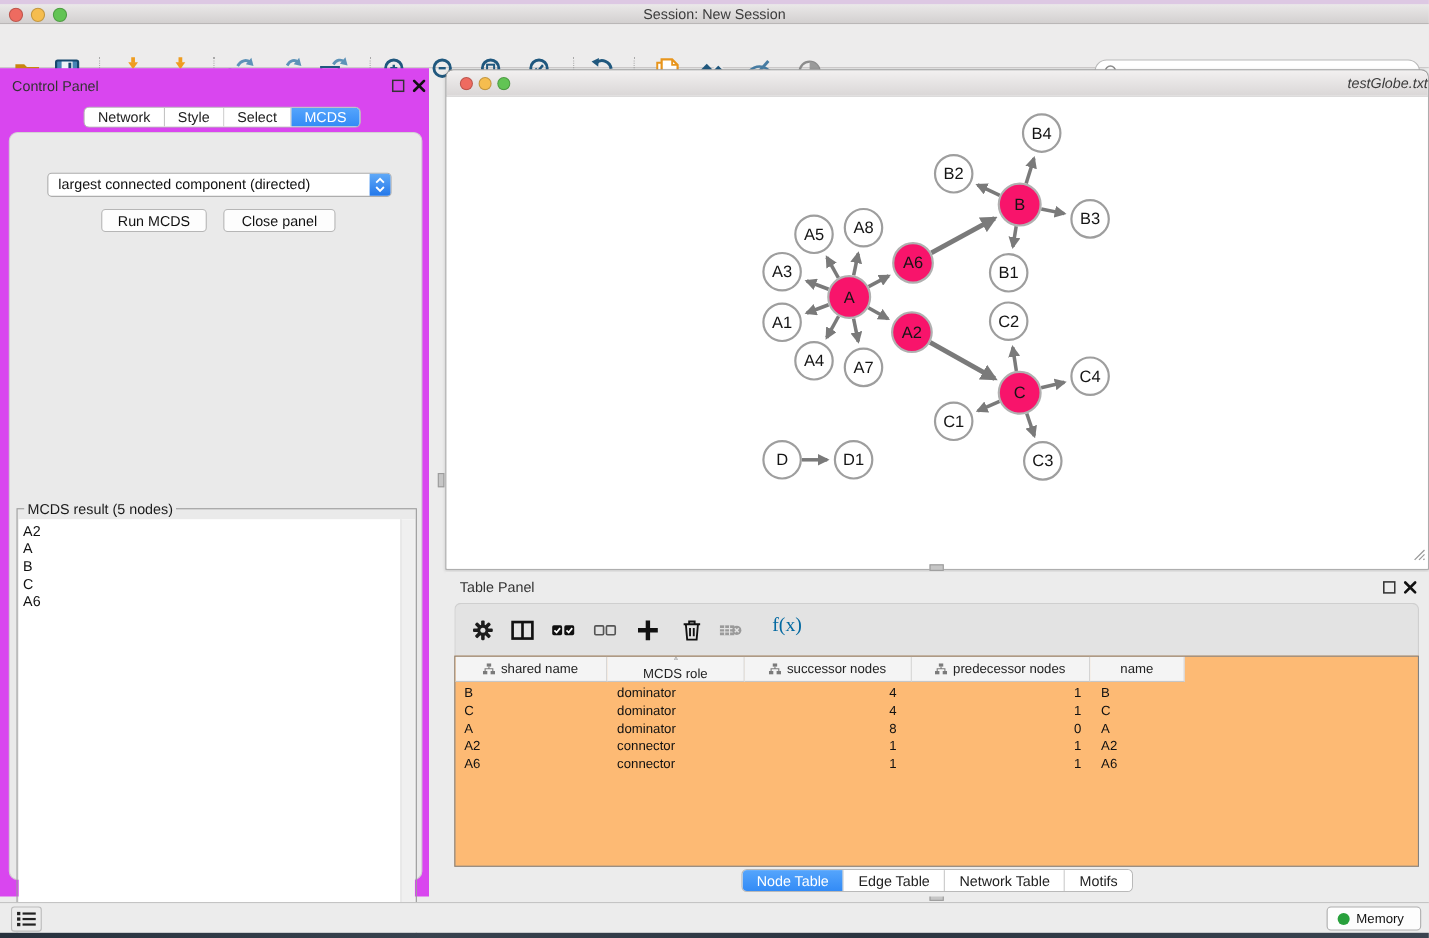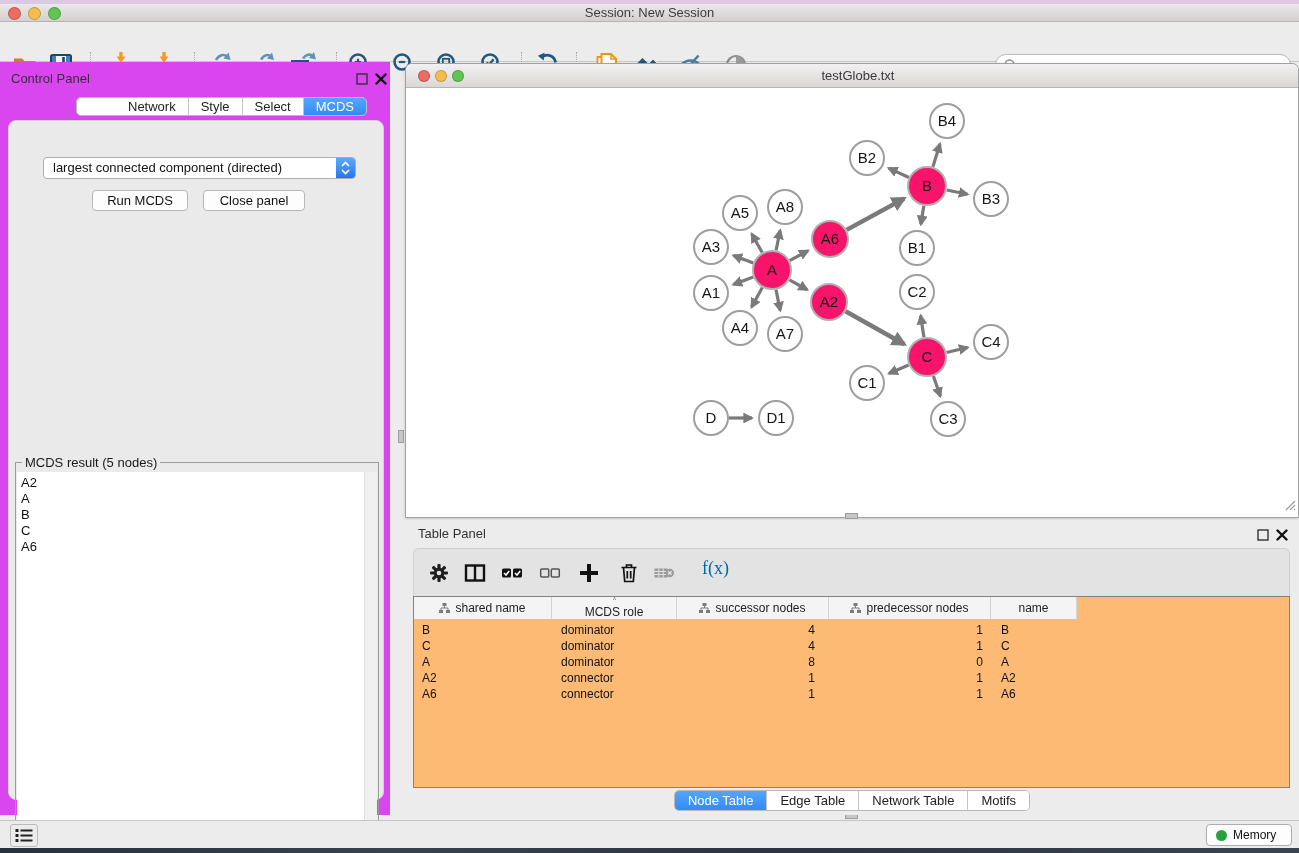--- a/index.html
+++ b/index.html
@@ -28,21 +28,21 @@
     border:none; outline:none; background:transparent; font-size:12px; color:#333; }
 
   
   .control-panel { left:0; top:62px; width:390px; height:753px; background:#d946ef; }
   .cp-title { position:absolute; left:11px; top:9px; font-size:13px; color:#333; }
   .panel-btn { position:absolute; top:9px; width:14px; height:13px; }
   .cp-inner { position:absolute; left:8px; top:58px; width:376px; height:680px;
     background:#eaeaea; border:1px solid #d2d2d2; border-radius:8px; }
   .seg-tabs { position:absolute; display:flex; height:19px; border:1px solid #b9b9b9;
     border-radius:5px; overflow:hidden; background:#fff; }
-  .cp-tabs { left:76px; top:35px;padding-left:39px; }
+  .cp-tabs { left:76px; top:35px; }
   .seg-tab { font-size:13px; color:#222; line-height:18px; text-align:center;
     border-right:1px solid #c4c4c4; background:#fff; padding:0 12px; }
   .seg-tab:last-child { border-right:none; }
   .seg-tab.active { background:linear-gradient(#55a5fc,#338bf6); color:#fff; border-right:none; }
   .opt-label { position:absolute; left:0; width:390px; top:72px; text-align:center;
     font-size:13px; color:#1c1c1c; }
   .dropdown { position:absolute; left:43px; top:95px; width:313px; height:22px;
     background:#fff; border:1px solid #adadad; border-radius:4px; font-size:13px;
     color:#111; line-height:20px; padding-left:9px; }
   .dd-step { position:absolute; right:0; top:0; width:19px; height:20px;
@@ -61,22 +61,22 @@
     background:#f0f0f0; border-left:1px solid #e0e0e0; }
   .list-item { font-size:13px; color:#111; line-height:16px; padding-left:4px; }
   .result-list .pad { height:3px; }
 
   
   .net-window { left:405px; top:63px; width:894px; height:455px; background:#fff;
     border:1px solid #a0a0a0; border-radius:7px 7px 0 0; box-shadow:0 1px 3px rgba(0,0,0,0.15); }
   .net-titlebar { position:absolute; left:0; top:0; right:0; height:24px;
     background:linear-gradient(#f2f0f0,#dad7d7); border-bottom:1px solid #b8b5b5;
     border-radius:7px 7px 0 0; }
-  .net-titlebar .title { position:absolute; left:12px; right:0; top:4px; text-align:center;
-    font-size:13px; color:#3a3a3a; }
+  .net-titlebar .title { position:absolute; left:12px; right:0; top:4px; text-align:right;
+    font-size:13px; color:#3a3a3a;font-style:italic; }
   .ntl { position:absolute; top:6px; width:12px; height:12px; border-radius:50%;
     border:0.5px solid rgba(0,0,0,0.2); }
   .ntl.red{left:12px;background:#ee6b60;} .ntl.yellow{left:29px;background:#f5bd4f;}
   .ntl.green{left:46px;background:#62c454;}
   .net-canvas { position:absolute; left:0; top:24px; right:0; bottom:0; background:#fff; }
   .resize-grip { position:absolute; right:2px; bottom:2px; }
   svg text { font-family:"Liberation Sans", sans-serif; font-size:15px; fill:#151515; }
   .scroll-nub { background:#c6c6c6; border:1px solid #9c9c9c; }
 
   

